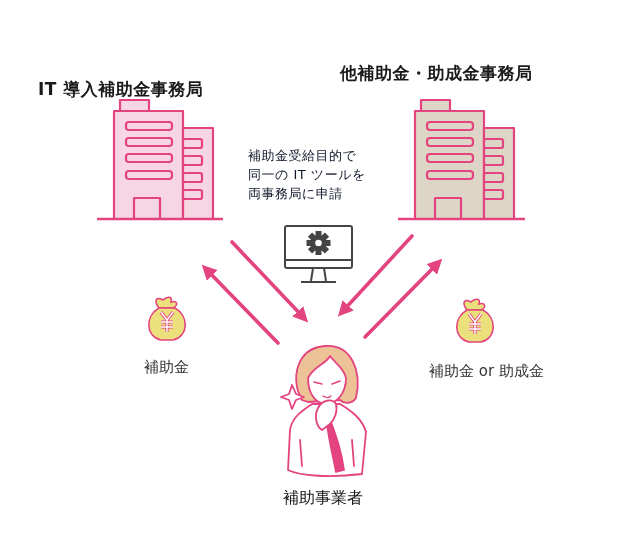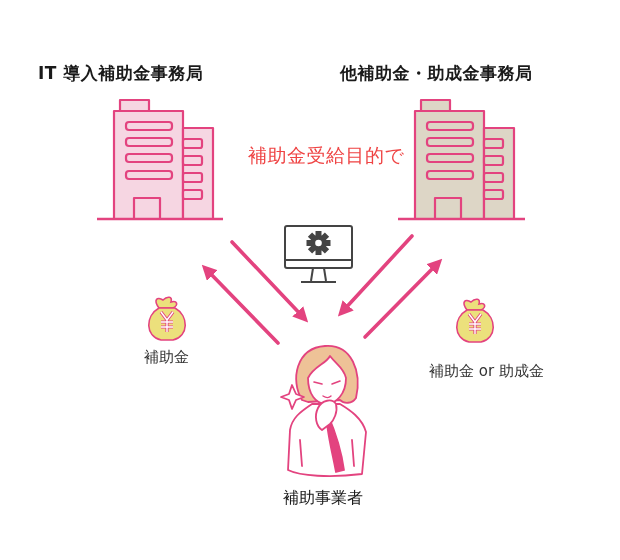--- a/index.html
+++ b/index.html
@@ -1,28 +1,28 @@
 <!DOCTYPE html>
 <html><head>
 <meta charset="utf-8">
 <style>
   html, body { margin:0; padding:0; background:#ffffff; }
   body { width:620px; height:560px; position:relative; overflow:hidden;
          font-family:"DejaVu Sans","Liberation Sans",sans-serif; color:#222; }
   .abs { position:absolute; }
   .title { font-size:17px; font-weight:bold; color:#1a1a1a; white-space:nowrap; letter-spacing:0.5px; }
   .label { font-size:15px; color:#333; white-space:nowrap; }
-  .desc { font-size:19px; color:#ef4444; line-height:19px; white-space:nowrap; letter-spacing:0.5px; }
+  .desc { font-size:13px; color:#0f172a; line-height:19px; white-space:nowrap; letter-spacing:0.5px; }
   .bottom-title { font-size:16px; font-weight:normal; color:#1a1a1a; white-space:nowrap; }
   svg.layer { position:absolute; left:0; top:0; }
 </style>
 </head>
 <body>
 
-<div class="abs title" style="left:38px;top:62px;">IT 導入補助金事務局</div>
+<div class="abs title" style="left:38px;top:78px;">IT 導入補助金事務局</div>
 <div class="abs title" style="left:340px;top:62px;">他補助金・助成金事務局</div>
 
 <svg class="layer" width="620" height="560">
   <g fill="#f6d6e2" stroke="#e3437f" stroke-width="2.2" stroke-linejoin="round">
     <rect x="120" y="100" width="29" height="11"></rect>
     <rect x="114" y="111" width="69" height="108"></rect>
     <rect x="183" y="128" width="30" height="91"></rect>
     <rect x="126" y="122" width="46" height="8" rx="3"></rect>
     <rect x="126" y="138" width="46" height="8" rx="3"></rect>
     <rect x="126" y="154" width="46" height="8" rx="3"></rect>
@@ -49,20 +49,22 @@
     <rect x="484" y="156" width="19" height="9" rx="2"></rect>
     <rect x="484" y="173" width="19" height="9" rx="2"></rect>
     <rect x="484" y="190" width="19" height="9" rx="2"></rect>
     <rect x="435" y="198" width="26" height="21"></rect>
   </g>
   <line x1="398" y1="219" x2="525" y2="219" stroke="#e3437f" stroke-width="2.5"></line>
 </svg>
 
 <div class="abs desc" style="left:248px;top:146px;">
   <div>補助金受給目的で</div>
+  <div>同一の IT ツールを</div>
+  <div>両事務局に申請</div>
 </div>
 
 <svg class="layer" width="620" height="560">
   <g stroke="#444" stroke-width="2" fill="none">
     <rect x="285" y="226" width="67" height="42" rx="2"></rect>
     <line x1="285" y1="260" x2="352" y2="260"></line>
     <line x1="313" y1="268" x2="311" y2="281"></line>
     <line x1="324" y1="268" x2="326" y2="281"></line>
     <line x1="301" y1="282" x2="336" y2="282"></line>
   </g>
@@ -100,21 +102,21 @@
 </svg>
 <svg class="layer" width="620" height="560">
   <g transform="translate(475,322)">
     <path d="M-8,-12 C-14,-20 -10,-24 -4,-20 C0,-24 6,-24 4,-18 C10,-20 12,-15 6,-12 Z" fill="#ece07c" stroke="#e3437f" stroke-width="1.6"></path>
     <path d="M-8,-12 C-22,-4 -22,16 -6,20 L6,20 C22,16 22,-4 8,-12 Z" fill="#ece07c" stroke="#e3437f" stroke-width="1.6"></path>
     <path d="M-6,-8 L0,0 L6,-8 M0,0 L0,12 M-6,2 L6,2 M-6,7 L6,7" stroke="#e3437f" stroke-width="3.2" fill="none"></path>
     <path d="M-6,-8 L0,0 L6,-8 M0,0 L0,12 M-6,2 L6,2 M-6,7 L6,7" stroke="#fff" stroke-width="1.4" fill="none"></path>
   </g>
 </svg>
 
-<div class="abs label" style="left:144px;top:348px;">補助金</div>
+<div class="abs label" style="left:144px;top:358px;">補助金</div>
 <div class="abs label" style="left:404px;top:362px;margin-left:25px;">補助金 or 助成金</div>
 
 <svg class="layer" width="620" height="560">
   <g stroke="#e3437f" stroke-width="1.8" stroke-linejoin="round" stroke-linecap="round">
 
     <path d="M302,400 C290,380 296,348 325,346 C352,344 362,372 356,398 C352,404 344,404 340,400 L308,402 Z" fill="#eec297"></path>
 
     <path d="M308,378 C314,366 326,364 330,356 C336,364 344,368 346,378 C346,394 336,404 326,404 C316,404 308,394 308,378 Z" fill="#ffffff"></path>
 
     <path d="M314,382 L322,384 M332,384 L340,381" fill="none" stroke-width="1.6"></path>

